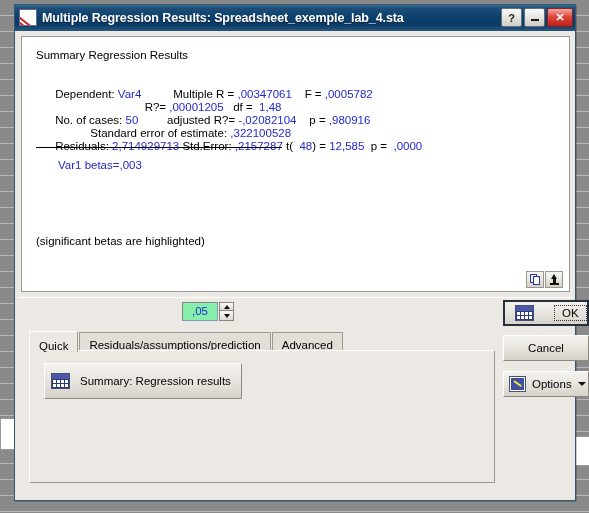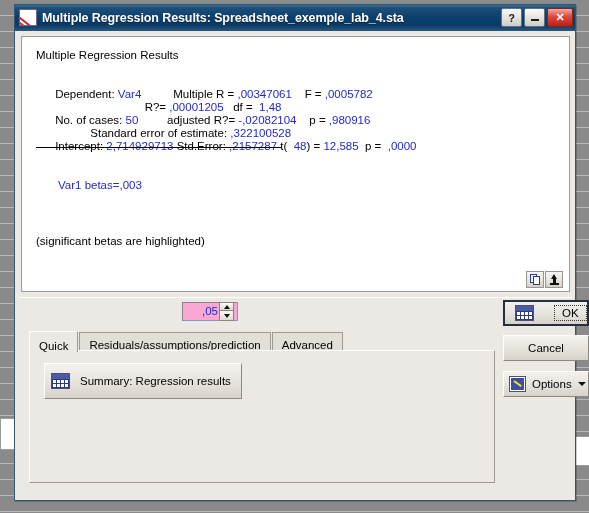--- a/index.html
+++ b/index.html
@@ -96,21 +96,21 @@
     border: 1px solid #9c9c9c;
     box-sizing: border-box;
   }
   .res-line {
     position: absolute;
     font-size: 11.5px;
     color: #000000;
     white-space: pre;
     line-height: 13px;
   }
-  .blue { color: #2329c9; margin-top: 20px; }
+  .blue { color: #2329c9; }
   #hrule {
     position: absolute;
     left: 14px; top: 110px;
     width: 246px; height: 0;
     border-top: 1px solid #000000;
   }
   .res-mini-btn {
     position: absolute;
     width: 18px; height: 17px;
     background: linear-gradient(to bottom,#f7f6f3 0%,#e6e3dd 60%,#d4d0c8 100%);
@@ -127,22 +127,22 @@
     background: #ece9e4;
     border-top: 1px solid #ffffff;
     box-sizing: border-box;
   }
   #alpha-label {
     position: absolute; left: 12px; top: 9px;
     font-size: 11.5px; color:#000;
   }
   #alpha-box {
     position: absolute; left: 163px; top: 4px;
-    width: 56px; height: 19px;
-    background: #f9a8d4;
+    width: 36px; height: 19px;
+    background: #86efac;
     border: 1px solid #7f9db9;
     border-top-color:#848484; border-left-color:#848484;
     box-sizing: border-box;
     font-size: 11.5px; color:#2329c9;
     text-align:center; line-height: 17px;
   }
   #alpha-spin {
     position: absolute; left: 200px; top: 4px;
     width: 15px; height: 19px;
     box-sizing: border-box;
@@ -306,40 +306,40 @@
     <div class="tb-btn">
       <span class="ming"></span>
     </div>
     <div class="tb-btn close">
       <span class="xg">✕</span>
     </div>
   </div>
 
   <div id="results-pane">
 
-    <div class="res-line" style="left:14px; top:12px;">Multiple Regression Results</div>
+    <div class="res-line" style="left:14px; top:12px;">Summary Regression Results</div>
 
     <div class="res-line" style="left:14px; top:38px;">
       <span>Dependent: </span><span class="blue">Var4</span><span>          Multiple R = </span><span class="blue">,00347061</span><span>    F = </span><span class="blue">,0005782</span>
     </div>
 
     <div class="res-line" style="left:14px; top:51px;">
       <span>                            R?= </span><span class="blue">,00001205</span><span>   df = </span><span class="blue"> 1,48</span>
     </div>
 
     <div class="res-line" style="left:14px; top:64px;">
       <span>No. of cases: </span><span class="blue">50</span><span>         adjusted R?= </span><span class="blue">-,02082104</span><span>    p = </span><span class="blue">,980916</span>
     </div>
 
     <div class="res-line" style="left:14px; top:77px;">
       <span>           Standard error of estimate: </span><span class="blue">,322100528</span>
     </div>
 
     <div class="res-line" style="left:14px; top:90px;">
-      <span>Intercept: </span><span class="blue">2,714929713</span><span> Std.Error: </span><span class="blue">,2157287</span><span> t( </span><span class="blue"> 48</span><span>) = </span><span class="blue">12,585</span><span>  p = </span><span class="blue"> ,0000</span>
+      <span>Residuals: </span><span class="blue">2,714929713</span><span> Std.Error: </span><span class="blue">,2157287</span><span> t( </span><span class="blue"> 48</span><span>) = </span><span class="blue">12,585</span><span>  p = </span><span class="blue"> ,0000</span>
     </div>
 
     <div id="hrule"></div>
 
     <div class="res-line blue" style="left:36px; top:122px;">Var1 betas=,003</div>
 
     <div class="res-line" style="left:14px; top:198px;">(significant betas are highlighted)</div>
 
     <div class="res-mini-btn" style="left:504px; top:234px;">
       <span class="copy-icon">

